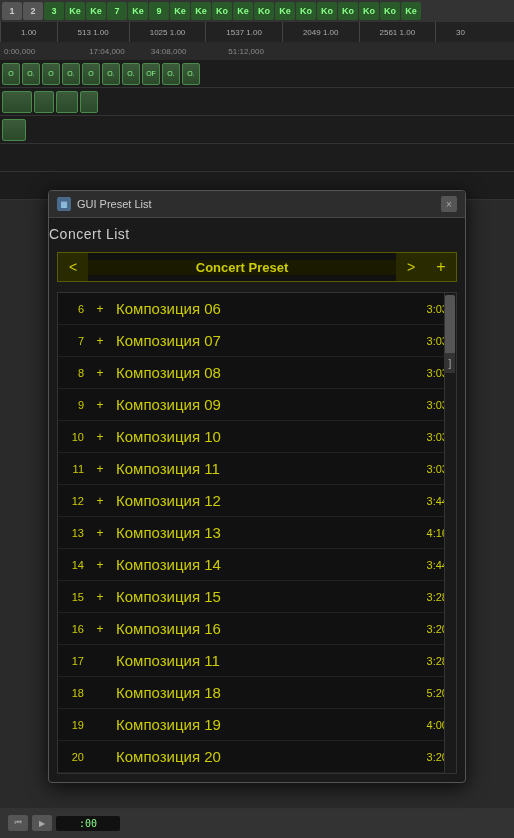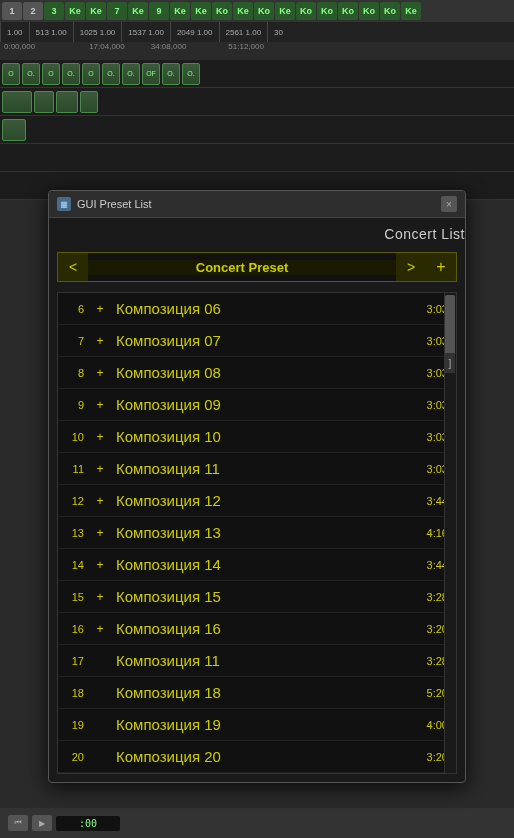--- a/index.html
+++ b/index.html
@@ -55,34 +55,35 @@
       width: 514px;
       height: 20px;
       background: #222;
       display: flex;
       align-items: center;
       overflow: hidden;
     }
     .ruler-mark {
       font-size: 8px;
       color: #aaa;
-      padding: 0 6px;
+      padding: 0 20px;
       white-space: nowrap;
       border-left: 1px solid #444;
       height: 100%;
       display: flex;
       align-items: center;
     }
 
     
     .time-display {
       position: absolute;
       top: 42px; left: 0;
       height: 18px;
       display: flex;
+      align-items: center;
       gap: 2px;
       padding: 0 4px;
     }
     .time-display span {
       font-size: 8px;
       color: #888;
     }
 
     
     .tracks-area {
@@ -197,21 +198,21 @@
       display: flex;
       align-items: center;
       justify-content: center;
       font-size: 10px;
       color: #aaa;
       cursor: pointer;
     }
 
     
     .concert-list-heading {
-      text-align: right;
+      text-align: left;
       padding: 8px 0 10px;
       font-size: 14px;
       color: #ccc;
       letter-spacing: 0.5px;
     }
 
     
     .preset-nav {
       display: flex;
       align-items: center;

